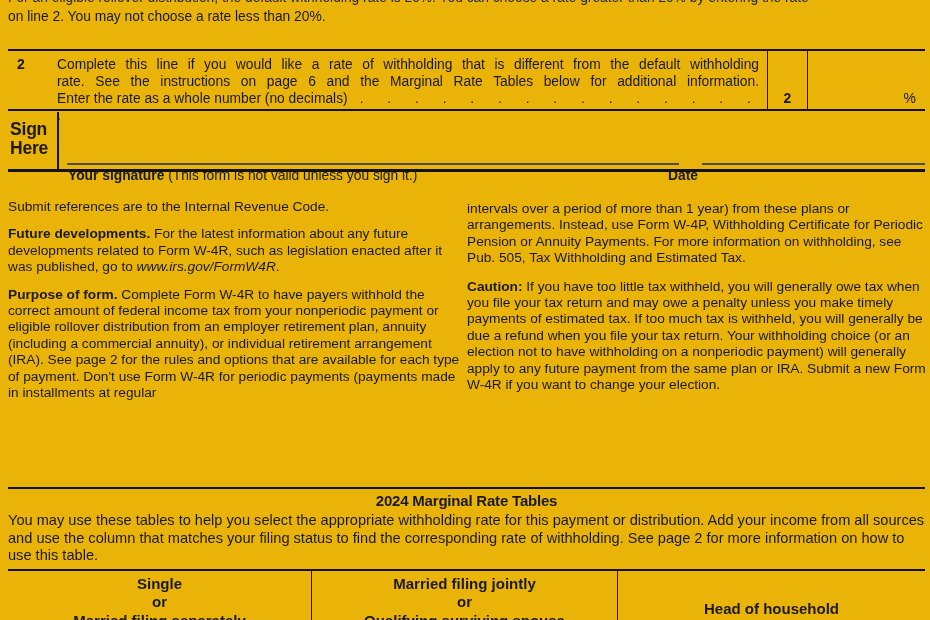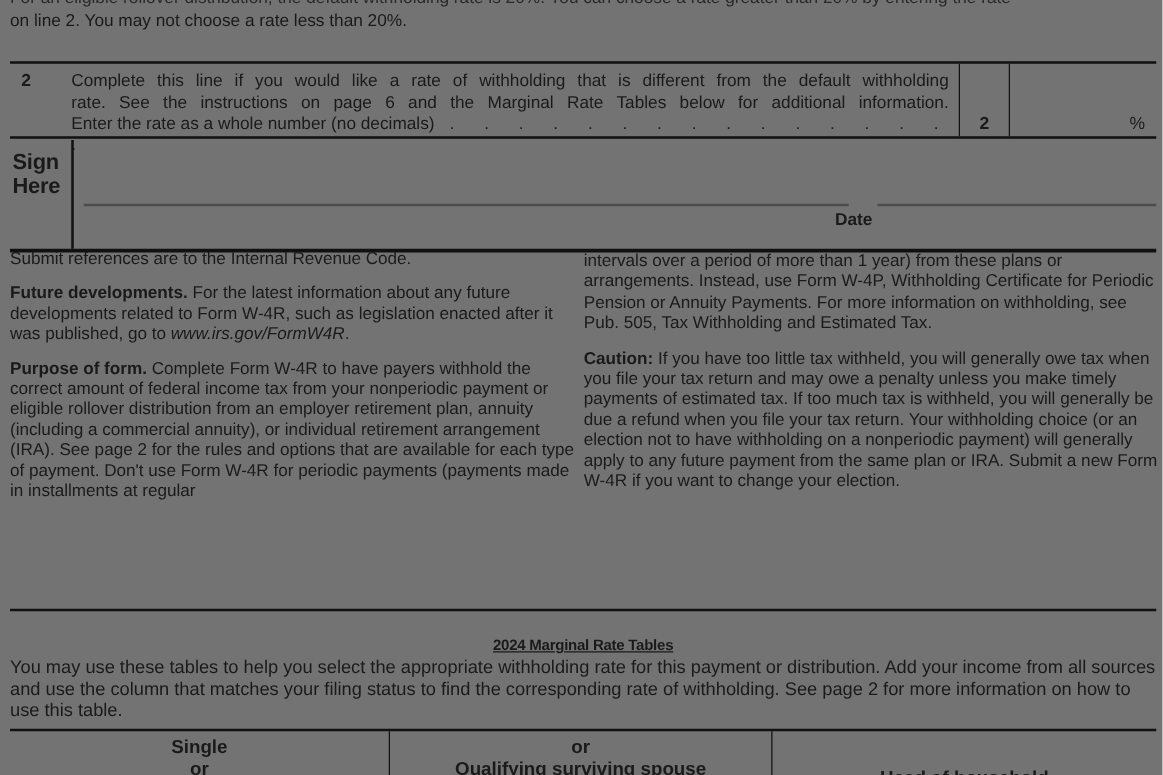--- a/index.html
+++ b/index.html
@@ -1,19 +1,19 @@
 <!DOCTYPE html>
 <html><head>
 <meta charset="utf-8">
 <style>
   * { margin:0; padding:0; box-sizing:border-box; }
   html,body { background:#ffffff; }
   .page {
     position:relative; width:930px; height:620px; overflow:hidden;
-    background:#737373; color:#1a1a1a;
+    background:#eab308; color:#1a1a1a;
     font-family:"Liberation Sans","DejaVu Sans",sans-serif;
   }
   .abs { position:absolute; }
   .b { font-weight:bold; }
   .i { font-style:italic; }
 
   
   .clip-line { top:-10px; left:8px; width:917px; font-size:13.8px; white-space:nowrap; color:#2a2a2a; }
   .intro-line { top:9px; left:8px; width:917px; font-size:13.8px; }
   .seepage-line { top:30px; left:8px; width:917px; font-size:13.8px; }
@@ -25,38 +25,38 @@
     display:flex;
   }
   .l2-num { width:49px; padding:5px 0 0 9px; font-weight:bold; font-size:14px; }
   .l2-text { flex:1; padding:4.5px 8px 0 0; border-right:1.6px solid #111; font-size:13.8px; line-height:17.2px; }
   .just { text-align:justify; text-align-last:justify; }
   .dots { word-spacing:18px; margin-left:12px; letter-spacing:1px; }
   .l2-box { width:40px; border-right:1.6px solid #111; display:flex; align-items:flex-end; justify-content:center; font-weight:bold; font-size:14px; padding-bottom:3px; }
   .l2-unit { width:117px; display:flex; align-items:flex-end; justify-content:flex-end; padding:0 9px 3px 0; font-size:14px; }
 
   
-  .sign-section { top:111.5px; left:8px; width:917px; height:90px; border-bottom:3px solid #111;text-decoration:underline; }
+  .sign-section { top:111.5px; left:8px; width:917px; height:60px; border-bottom:3px solid #111;text-decoration:underline; }
   .sign-label { position:absolute; left:2px; top:8px; width:47px; font-weight:bold; font-size:17.5px; line-height:19.5px; letter-spacing:-0.2px; }
   .sign-divider { position:absolute; left:49px; top:0; width:1.6px; height:100%; background:#111; }
   .sig-line { position:absolute; left:59px; top:51px; width:612px; border-top:2px solid #4d4d4d; }
   .sig-caption { position:absolute; left:60px; top:56px; font-size:13.8px; }
   .date-line { position:absolute; left:694px; top:51px; width:223px; border-top:2px solid #4d4d4d; }
   .date-caption { position:absolute; left:660px; top:56px; font-size:13.8px; font-weight:bold; }
 
   
   .gi-left  { top:199px; left:8px;  width:452px; }
   .gi-right { top:201px; left:467px; width:459px; }
   .gi-heading { font-size:21px; font-weight:bold; letter-spacing:-0.3px; margin:0 0 11px; }
   .para { font-size:13.7px; line-height:16.4px; margin:0 0 11px; }
   .gi-right .para { margin:0 0 12px; }
 
   
   .mrt { top:487px; left:8px; width:917px; border-top:2.5px solid #111; }
-  .mrt-title { text-align:center; font-weight:bold; font-size:12px; margin-top:20px; letter-spacing:-0.2px;text-decoration:underline; }
+  .mrt-title { text-align:center; font-weight:bold; font-size:15px; margin-top:3px; letter-spacing:-0.2px; }
   .mrt-intro { font-size:14.6px; line-height:17.6px; margin-top:3px; }
   .mrt-table { display:flex; border-top:2.5px solid #111; margin-top:4px; height:70px; }
   .mrt-cell { text-align:center; font-weight:bold; font-size:15px; line-height:18.5px; padding-top:4px; }
   .mrt-c1 { width:304px; border-right:1.6px solid #111; }
   .mrt-c2 { width:306px; border-right:1.6px solid #111; }
   .mrt-c3 { flex:1; padding-top:29px; }
 </style>
 </head>
 <body>
 
@@ -78,20 +78,21 @@
       </div>
   </div>
 
   <div class="abs sign-section">
     <div class="sign-label">
       <div>Sign</div>
       <div>Here</div>
     </div>
     <div class="sign-divider"></div>
     <div class="sig-line"></div>
+    <div class="sig-caption"><span class="b">Your signature</span><span> (This form is not valid unless you sign it.)</span></div>
     <div class="date-line"></div>
     <div class="date-caption">Date</div>
   </div>
 
   <div class="abs gi-left">
     <p class="para">Submit references are to the Internal Revenue Code.</p>
     <p class="para"><span class="b">Future developments.</span><span> For the latest information about any future developments related to Form W-4R, such as legislation enacted after it was published, go to </span><span class="i">www.irs.gov/FormW4R</span><span>.</span></p>
     <p class="para"><span class="b">Purpose of form.</span><span> Complete Form W-4R to have payers withhold the correct amount of federal income tax from your nonperiodic payment or eligible rollover distribution from an employer retirement plan, annuity (including a commercial annuity), or individual retirement arrangement (IRA). See page 2 for the rules and options that are available for each type of payment. Don't use Form W-4R for periodic payments (payments made in installments at regular</span></p>
   </div>
 
@@ -103,20 +104,21 @@
   <div class="abs mrt">
     <div class="mrt-title">2024 Marginal Rate Tables</div>
     <div class="mrt-intro">You may use these tables to help you select the appropriate withholding rate for this payment or distribution. Add your income from all sources and use the column that matches your filing status to find the corresponding rate of withholding. See page 2 for more information on how to use this table.</div>
     <div class="mrt-table">
       <div class="mrt-cell mrt-c1">
         <div>Single</div>
         <div>or</div>
         <div>Married filing separately</div>
       </div>
       <div class="mrt-cell mrt-c2">
+        <div>Married filing jointly</div>
         <div>or</div>
         <div>Qualifying surviving spouse</div>
       </div>
       <div class="mrt-cell mrt-c3">
         <div>Head of household</div>
       </div>
     </div>
   </div>
 
 </div>

